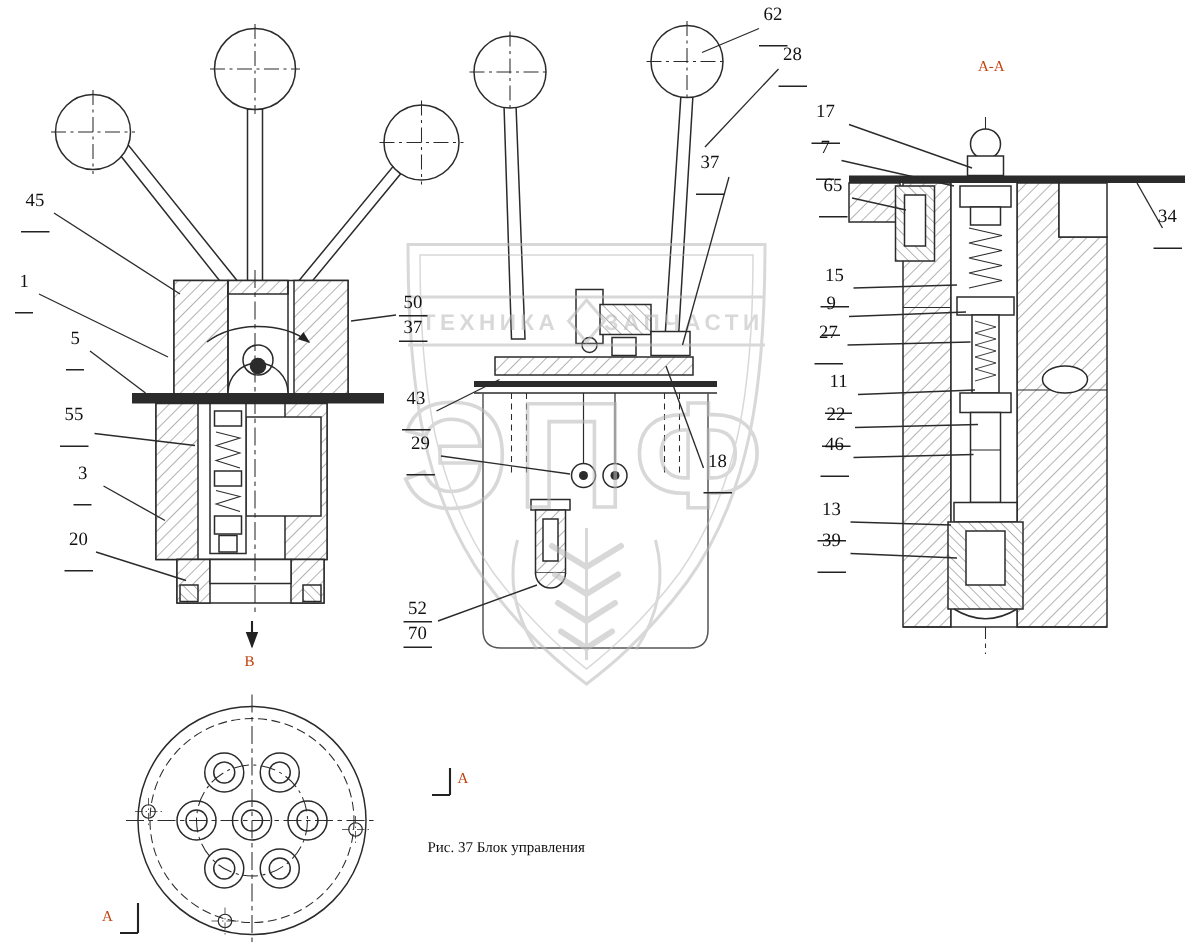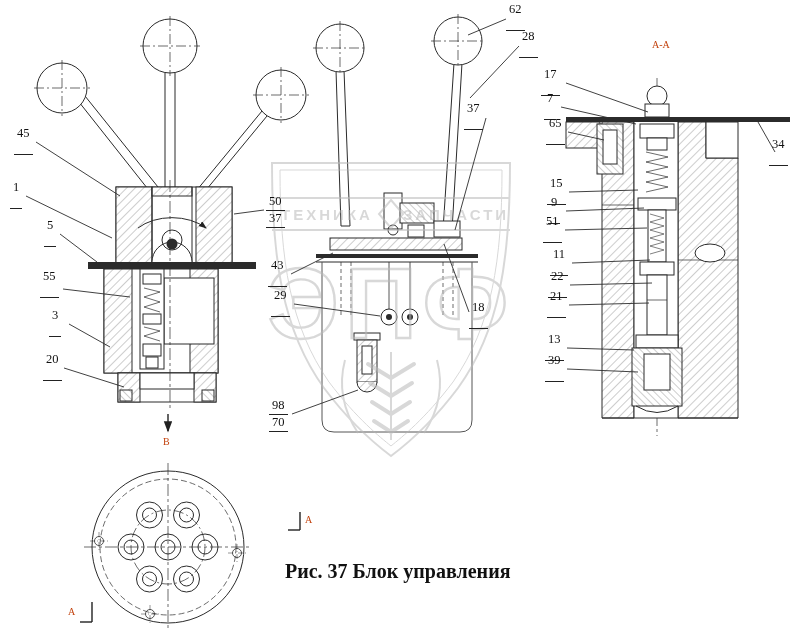--- a/index.html
+++ b/index.html
@@ -4,21 +4,21 @@
 <style>
   html,body{margin:0;padding:0;background:#fff;}
   .stage{position:relative;width:800px;height:631px;background:#fff;overflow:hidden;
          font-family:"Liberation Serif",serif;color:#111;}
   .stage svg{position:absolute;left:0;top:0;}
   .co{position:absolute;font-size:12.5px;line-height:1.05;color:#111;
       border-bottom:1.3px solid #222;padding:0 3px 14px;white-space:nowrap;}
   .stack{position:absolute;font-size:12.5px;color:#111;}
   .stack span{display:block;text-align:center;border-bottom:1.3px solid #222;padding:0 3px 1px;font-family:Liberation Serif, serif;}
   .viewlabel{position:absolute;font-size:10px;color:#c2410c;white-space:nowrap;}
-  .caption{position:absolute;left:285px;top:560px;font-size:20px;color:#111;white-space:nowrap;font-weight:bold;}
+  .caption{position:absolute;left:285px;top:560px;font-size:10px;color:#111;white-space:nowrap;}
   .wm-band{font-family:"Liberation Sans",sans-serif;font-weight:bold;font-size:15px;letter-spacing:3px;}
   .wm-big{font-family:"Liberation Sans",sans-serif;font-weight:bold;font-size:100px;letter-spacing:6px;}
 </style>
 </head>
 <body>
 
 <div class="stage">
 
 <svg width="800" height="631" viewBox="0 0 800 631">
   <defs>
@@ -262,32 +262,32 @@
 <span class="co" style="left:49px;top:309px">3</span>
 <span class="co" style="left:43px;top:353px">20</span>
 <div class="stack" style="left:266px;top:194px">
   <span>50</span>
   <span>37</span>
 </div>
 <span class="co" style="left:268px;top:259px">43</span>
 <span class="co" style="left:271px;top:289px">29</span>
 <span class="co" style="left:469px;top:301px">18</span>
 <div class="stack" style="left:269px;top:398px">
-  <span>98</span>
+  <span>52</span>
   <span>70</span>
 </div>
 <span class="co" style="left:541px;top:68px">17</span>
 <span class="co" style="left:544px;top:92px">7</span>
 <span class="co" style="left:546px;top:117px">65</span>
 <span class="co" style="left:547px;top:177px">15</span>
 <span class="co" style="left:548px;top:196px">9</span>
-<span class="co" style="left:543px;top:215px">51</span>
+<span class="co" style="left:543px;top:215px">27</span>
 <span class="co" style="left:550px;top:248px">11</span>
 <span class="co" style="left:548px;top:270px">22</span>
-<span class="co" style="left:547px;top:290px">21</span>
+<span class="co" style="left:547px;top:290px">46</span>
 <span class="co" style="left:545px;top:333px">13</span>
 <span class="co" style="left:545px;top:354px">39</span>
 <span class="co" style="left:769px;top:138px">34</span>
 
 <span class="viewlabel" style="left:652px;top:39px">А-А</span>
 <span class="viewlabel" style="left:163px;top:436px">В</span>
 <span class="viewlabel" style="left:305px;top:514px">А</span>
 <span class="viewlabel" style="left:68px;top:606px">А</span>
 <div class="caption">Рис. 37 Блок управления</div>
 

